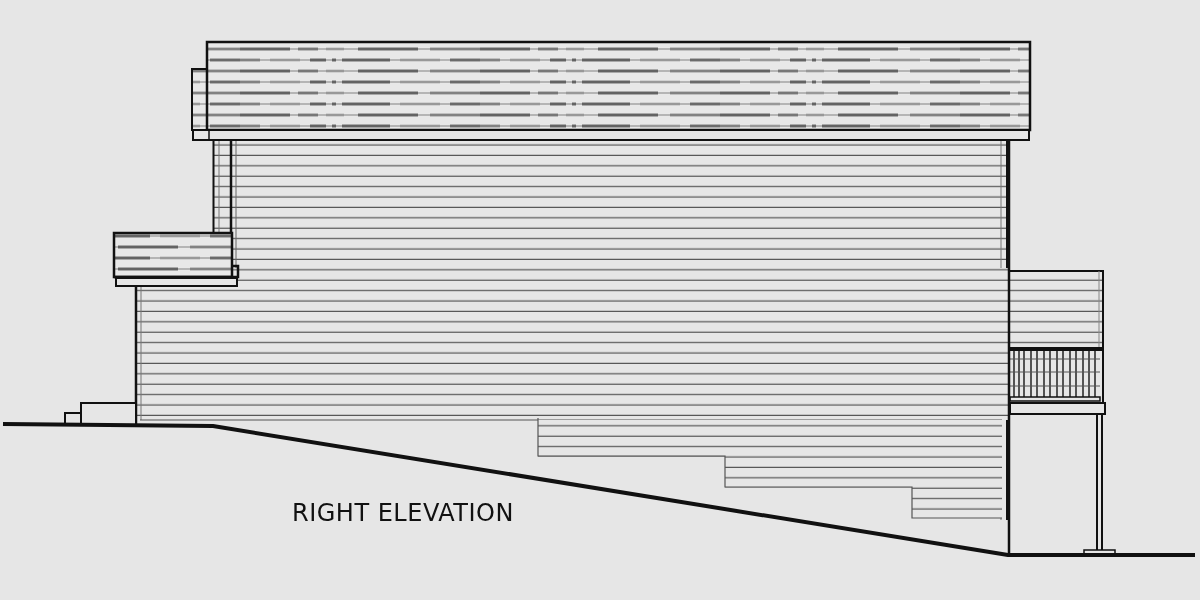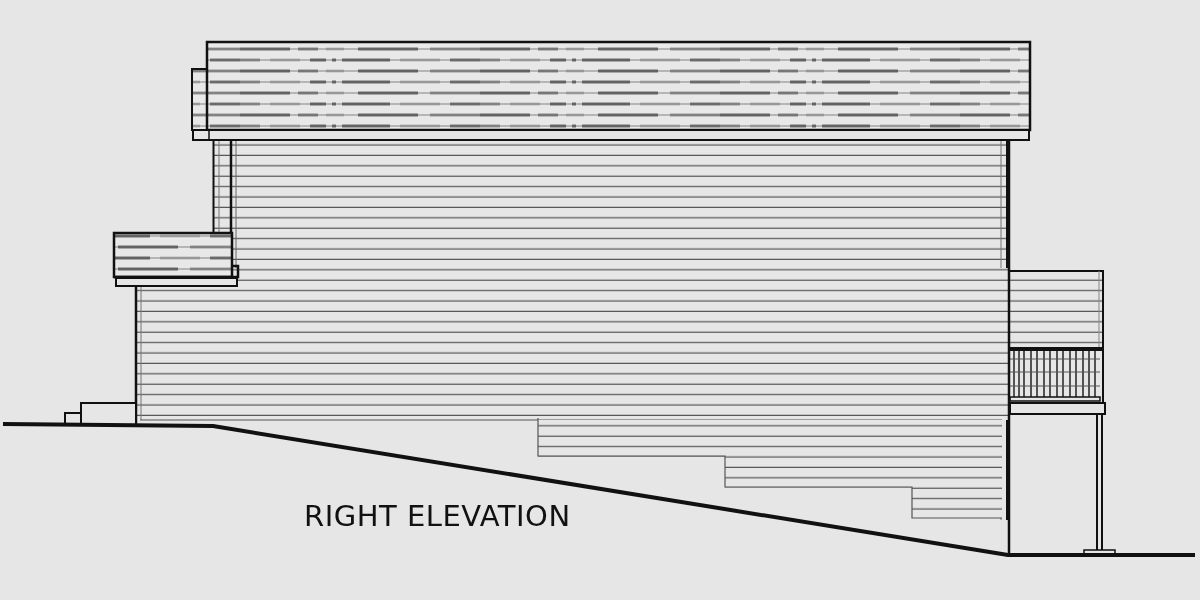--- a/index.html
+++ b/index.html
@@ -1,20 +1,20 @@
 <!DOCTYPE html>
 <html><head>
 <meta charset="utf-8">
 <style>
   html, body { margin: 0; padding: 0; background: #e6e6e6; }
   body { width: 1200px; height: 600px; overflow: hidden; position: relative; }
   #drawing { position: absolute; left: 0; top: 0; width: 1200px; height: 600px; }
   .caption {
-    position: absolute; left: 304px; top: 499px;
-    font-family: "DejaVu Sans", sans-serif; font-size: 29px; letter-spacing: 0.5px;
+    position: absolute; left: 292px; top: 499px;
+    font-family: "DejaVu Sans", sans-serif; font-size: 24px; letter-spacing: 0.5px;
     color: #111; white-space: nowrap;
   }
 </style>
 </head>
 <body>
 
 <svg id="drawing" viewBox="0 0 1200 600" xmlns="http://www.w3.org/2000/svg">
   <defs>
     <pattern id="shingle" width="240" height="22" patternUnits="userSpaceOnUse">
       <rect width="240" height="22" fill="#e8e8e8"></rect>

